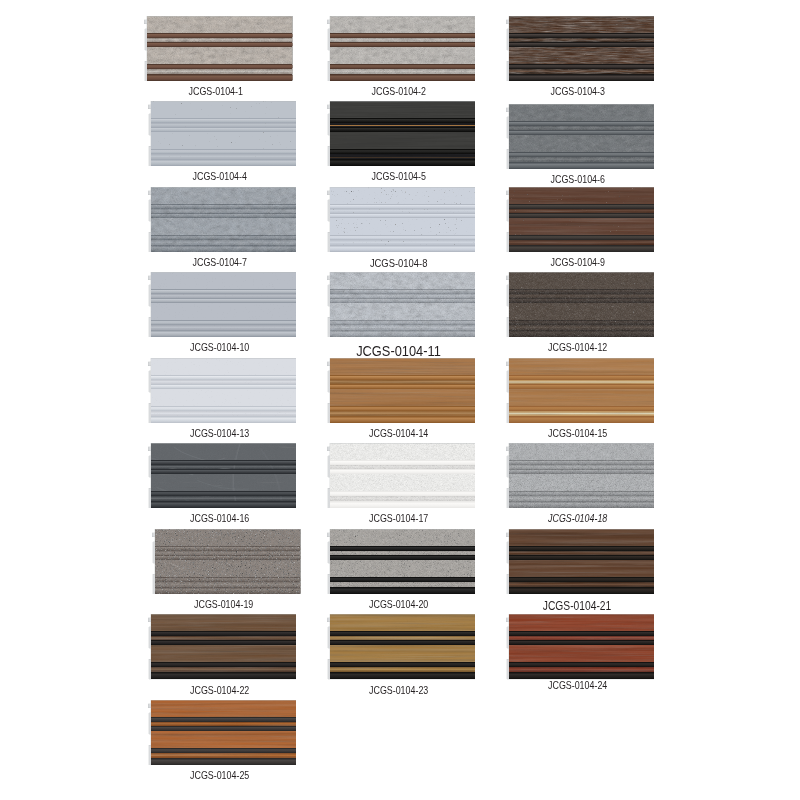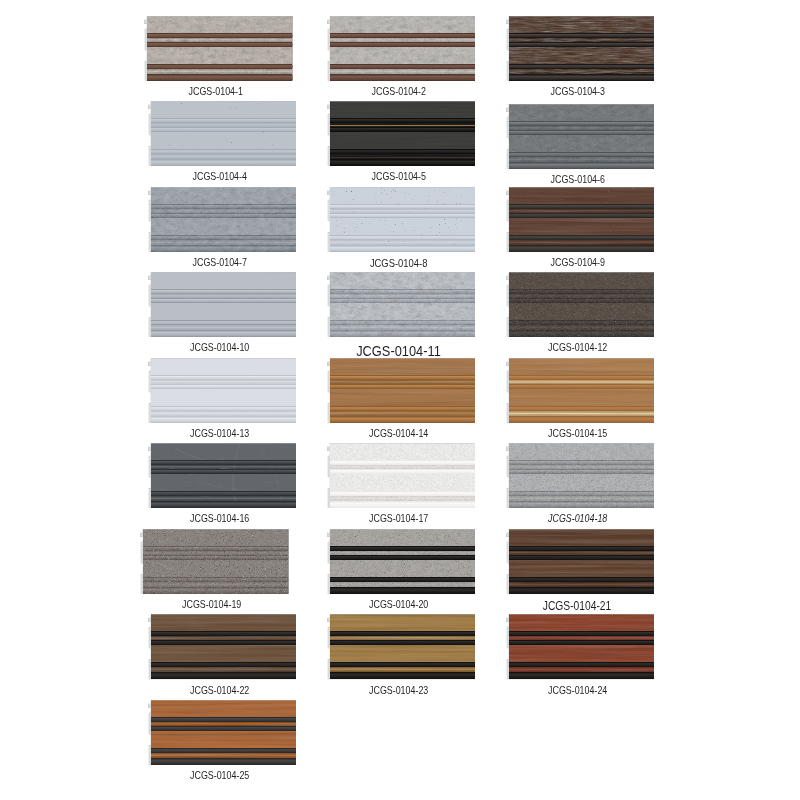--- a/index.html
+++ b/index.html
@@ -1332,21 +1332,21 @@
             <rect x="21.9" y="356.2" width="978.1" height="32.30000000000001" rx="5.4" ry="5.4" fill="url(#gs17)"></rect>
             <rect x="21.9" y="388.5" width="978.1" height="48.5" rx="5.4" ry="5.4" fill="url(#gv17)"></rect>
             <rect x="0" y="0" width="1000" height="437" fill="#a6a9ac" filter="url(#g17)" opacity="0.55"></rect>
             <rect x="0" y="0" width="1000" height="437" fill="#6e7174" filter="url(#f17)" opacity="0.55"></rect>
           </g>
           <path d="M 20.2 0.9 L 1000 0.9 L 1000 437 L 6.7 437 L 6.7 303.7 L 20.2 303.7 L 20.2 230.3 L 6.7 230.3 L 6.7 86.1 L 20.2 86.1 L 20.2 52.4 L 0.7 52.4 L 0.7 24.5 L 20.2 24.5 Z" fill="none" stroke="#adb0b3" stroke-width="1.4" stroke-linejoin="miter"></path>
         </svg>
       </div>
       <div class="cap" style="font-size: 10.4px; margin-top: 5px; color: rgb(35, 31, 32); font-style: italic;"><span>JCGS-0104-18</span></div>
     </div>
-    <div class="cell" style="left: 140px; top: 528.8px; width: 148.5px;">
+    <div class="cell" style="left: 152px; top: 528.8px; width: 148.5px;">
       <div class="panel" style="width: 148.5px; height: 65.2px;">
         <svg viewBox="0 0 1000 437" preserveAspectRatio="none" width="148.5" height="65.2" shape-rendering="crispEdges">
           <defs>
             <filter id="f18" x="-6%" y="-6%" width="112%" height="112%" color-interpolation-filters="sRGB">
               <feTurbulence type="fractalNoise" baseFrequency="0.40 0.45" numOctaves="3" seed="129" result="n"></feTurbulence>
               <feColorMatrix in="n" type="saturate" values="0"></feColorMatrix>
               <feComponentTransfer>
                 <feFuncA type="table" tableValues="0 0.72"></feFuncA>
               </feComponentTransfer>
               <feComposite operator="in" in2="SourceGraphic"></feComposite>
@@ -1785,21 +1785,21 @@
             <rect x="0" y="0" width="1000" height="437" fill="#6e2612" filter="url(#f23)" opacity="0.6"></rect>
             <rect x="0" y="0" width="1000" height="437" fill="#b86440" filter="url(#h23)" opacity="0.55"></rect>
             <rect x="21.9" y="114.1" width="978.1" height="34.5" rx="5.4" ry="5.4" fill="url(#gv23)"></rect>
             <rect x="21.9" y="173.1" width="978.1" height="34.5" rx="5.4" ry="5.4" fill="url(#gv23)"></rect>
             <rect x="21.9" y="323.4" width="978.1" height="32.80000000000001" rx="5.4" ry="5.4" fill="url(#gv23)"></rect>
             <rect x="21.9" y="388.5" width="978.1" height="48.5" rx="5.4" ry="5.4" fill="url(#gv23)"></rect>
           </g>
           <path d="M 20.2 0.9 L 1000 0.9 L 1000 437 L 6.7 437 L 6.7 303.7 L 20.2 303.7 L 20.2 230.3 L 6.7 230.3 L 6.7 86.1 L 20.2 86.1 L 20.2 52.4 L 0.7 52.4 L 0.7 24.5 L 20.2 24.5 Z" fill="none" stroke="#adb0b3" stroke-width="1.4" stroke-linejoin="miter"></path>
         </svg>
       </div>
-      <div class="cap" style="font-size: 10.4px; margin-top: 5px; color: rgb(35, 31, 32);"><span>JCGS-0104-24</span></div>
+      <div class="cap" style="font-size: 10.4px; color: rgb(35, 31, 32);"><span>JCGS-0104-24</span></div>
     </div>
     <div class="cell" style="left: 147.6px; top: 699.9px; width: 148.5px;">
       <div class="panel" style="width: 148.5px; height: 65.2px;">
         <svg viewBox="0 0 1000 437" preserveAspectRatio="none" width="148.5" height="65.2" shape-rendering="crispEdges">
           <defs>
             <filter id="f24" x="-6%" y="-6%" width="112%" height="112%" color-interpolation-filters="sRGB">
               <feTurbulence type="fractalNoise" baseFrequency="0.0020 0.30" numOctaves="4" seed="171" result="n"></feTurbulence>
               <feColorMatrix in="n" type="saturate" values="0"></feColorMatrix>
               <feComponentTransfer>
                 <feFuncA type="table" tableValues="0 0 0.4"></feFuncA>

